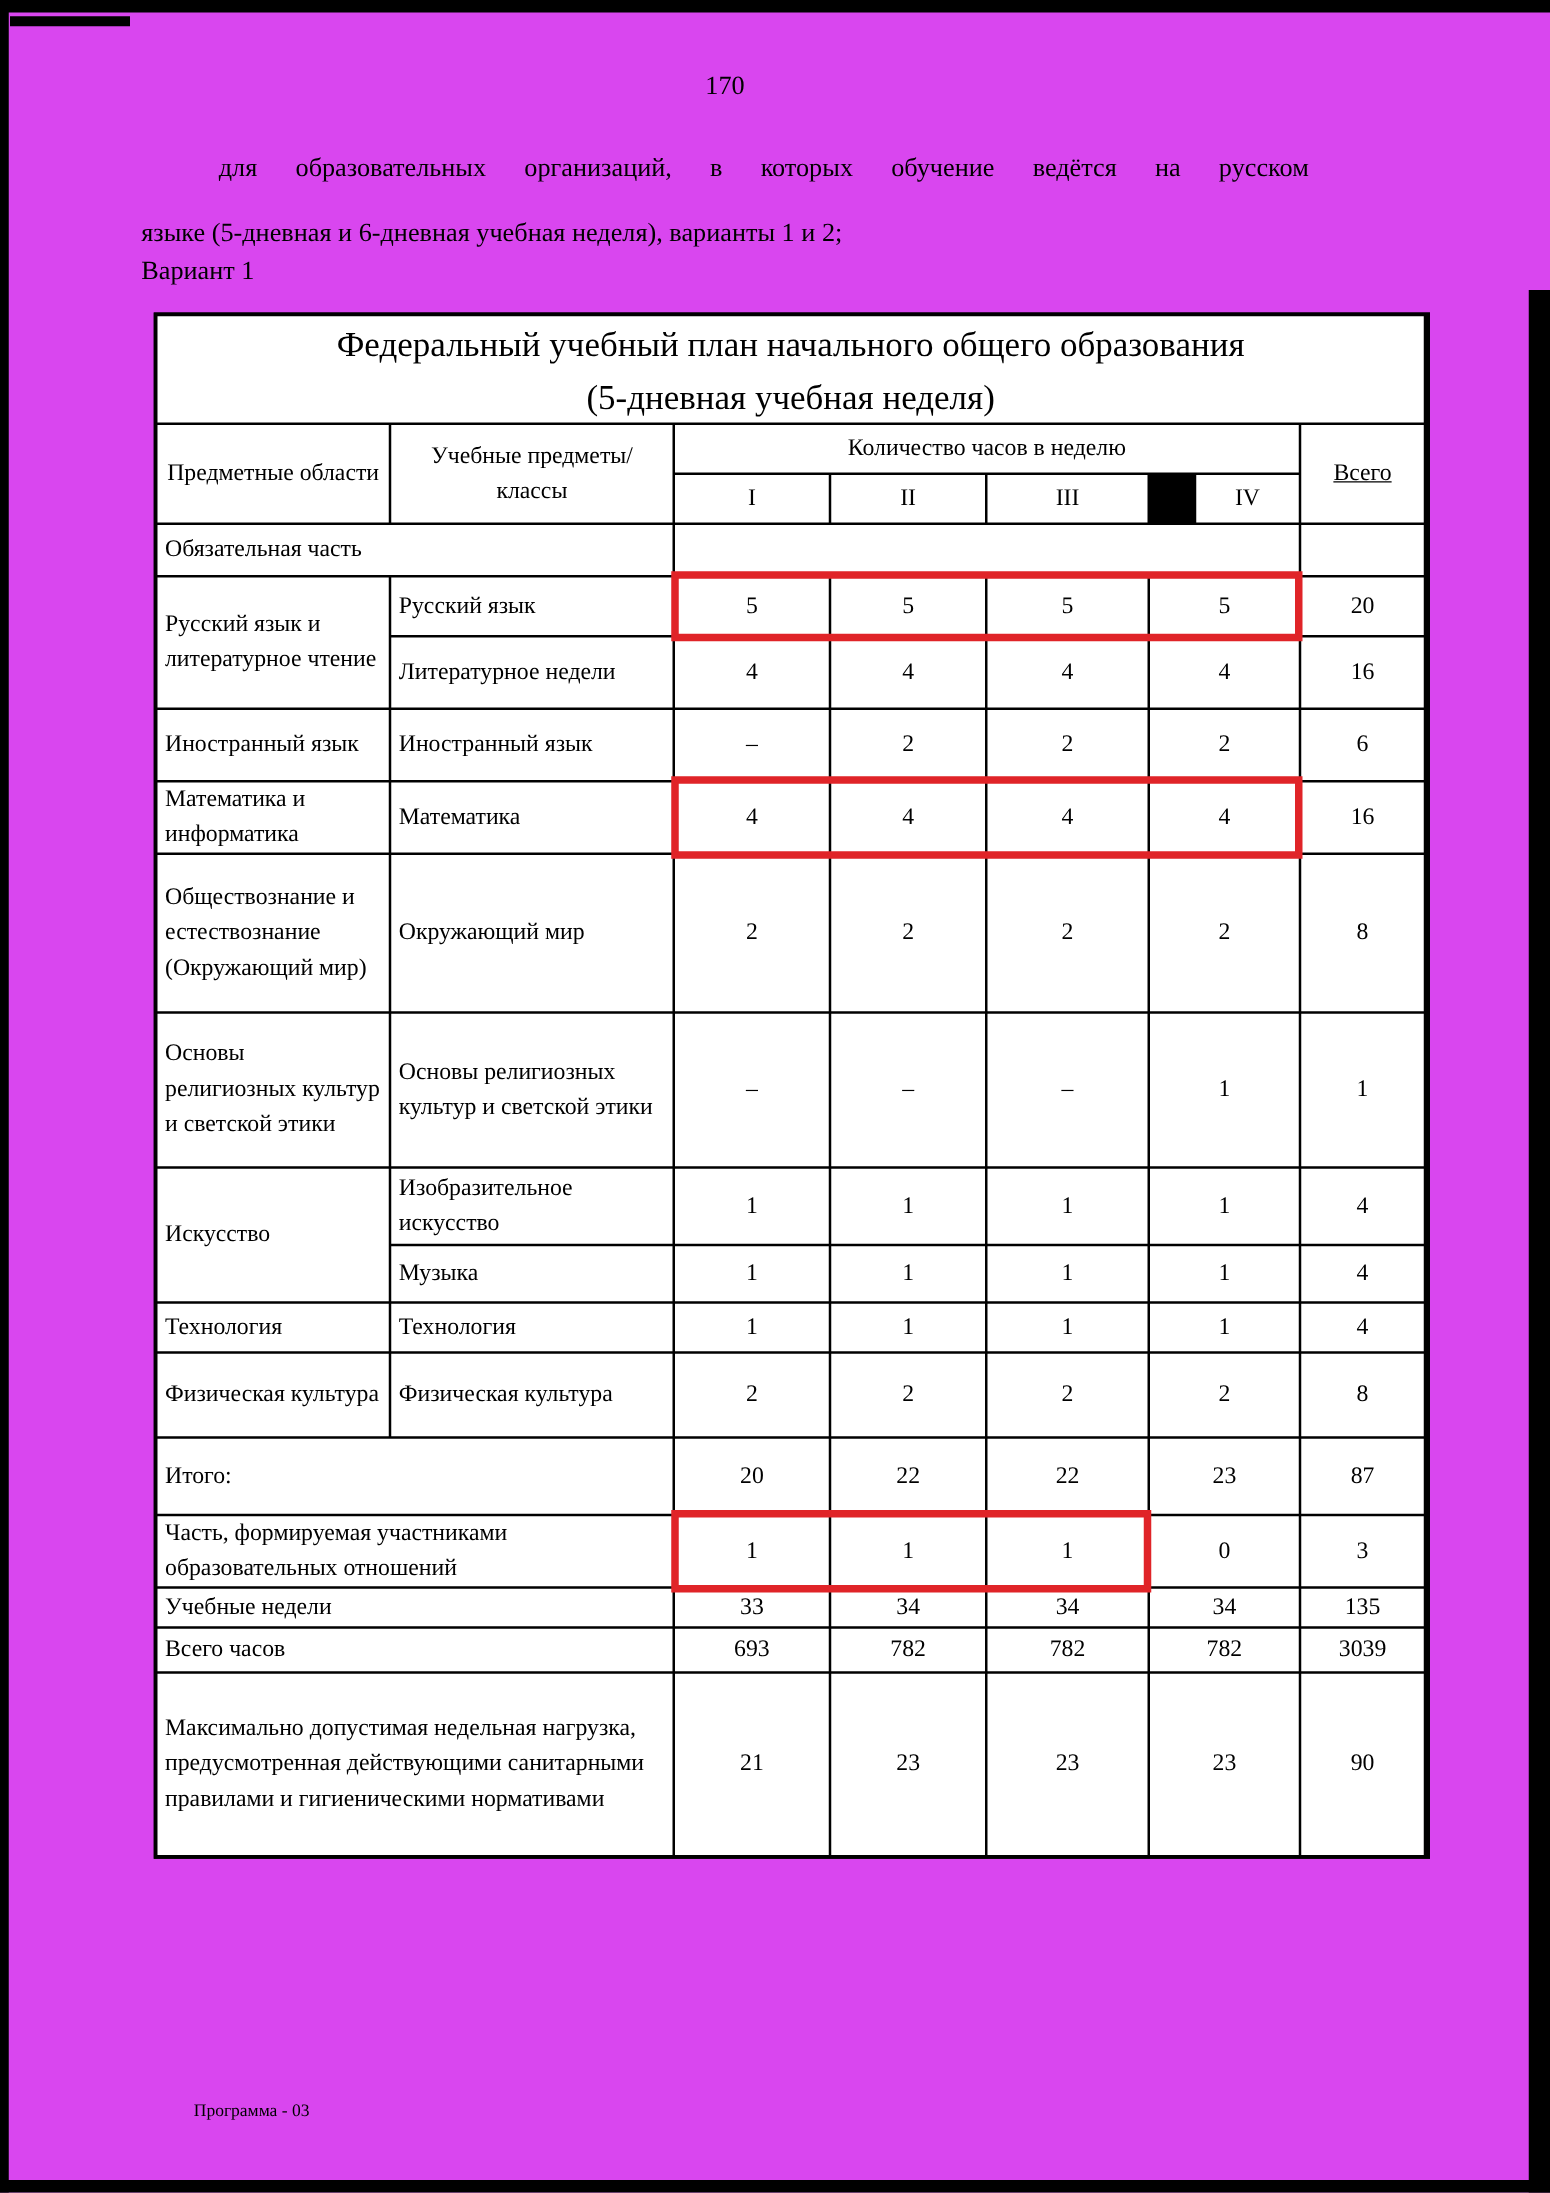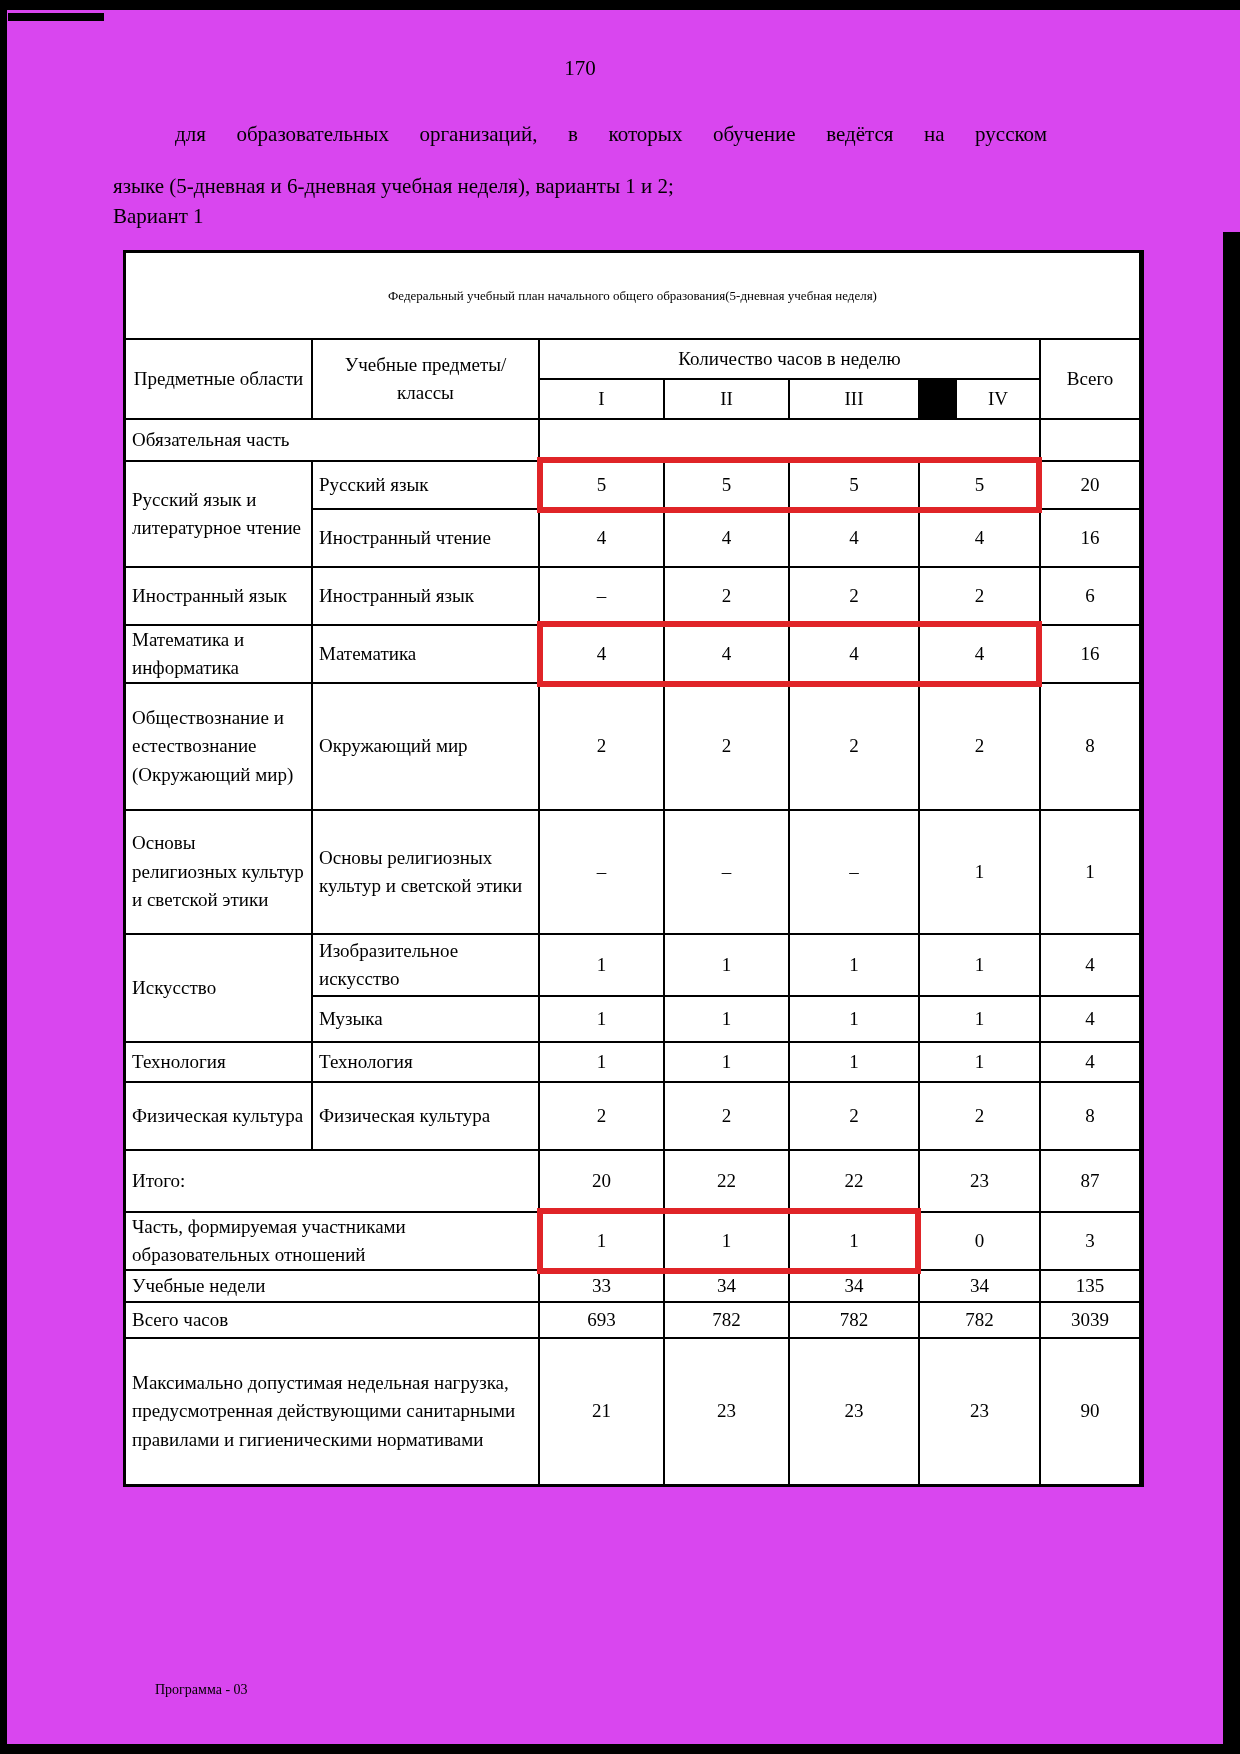--- a/index.html
+++ b/index.html
@@ -23,21 +23,21 @@
   
   .tbl{position:absolute;top:250px;left:123px;width:1015px;
        display:grid;border:3px solid #000;background:#000;gap:2px;
        grid-template-columns:185px 225px 123px 123px 128px 119px 98px;
        grid-template-rows:85px 38px 38px 40px 46px 56px 56px 56px 125px 122px 60px 44px 38px 66px 60px 56px 30px 34px 145px;
        font-size:19px;}
   .c{background:#fff;display:flex;align-items:center;padding:3px 6px;line-height:1.5;}
   .num{justify-content:center;text-align:center;padding:2px;}
   .lbl{justify-content:flex-start;text-align:left;}
   .ctr{justify-content:center;text-align:center;}
-  .ttl{justify-content:center;font-size:13px;text-align:center;}
+  .ttl{flex-direction:column;justify-content:flex-start;font-size:28px;text-align:center;}
   .hl{border:6px solid #e02428;background:transparent;margin:-5px -3px;z-index:3;pointer-events:none;}
 </style>
 </head>
 <body>
 
 <div class="page">
 
   <div class="edge edge-top"></div>
   <div class="edge edge-left"></div>
   <div class="edge edge-bottom"></div>
@@ -60,36 +60,36 @@
       <div>(5-дневная учебная неделя)</div>
     </div>
 
     <div class="c ctr" style="grid-row:2/4;grid-column:1;">Предметные области</div>
     <div class="c ctr" style="grid-row:2/4;grid-column:2;">Учебные предметы/ классы</div>
     <div class="c ctr" style="grid-row:2;grid-column:3/7;">Количество часов в неделю</div>
     <div class="c ctr" style="grid-row:3;grid-column:3;">I</div>
     <div class="c ctr" style="grid-row:3;grid-column:4;">II</div>
     <div class="c ctr" style="grid-row:3;grid-column:5;">III</div>
     <div class="c ctr" style="grid-row:3;grid-column:6;margin-left:37px;">IV</div>
-    <div class="c ctr" style="grid-row:2/4;grid-column:7;">Всего</div>
+    <div class="c ctr" style="grid-row:2/4;grid-column:7;text-decoration:underline;">Всего</div>
 
     <div class="c lbl" style="grid-row:4;grid-column:1/3;">Обязательная часть</div>
     <div class="c" style="grid-row:4;grid-column:3/7;"></div>
     <div class="c" style="grid-row:4;grid-column:7;"></div>
 
     <div class="c lbl" style="grid-row:5/7;grid-column:1;">Русский язык и литературное чтение</div>
     <div class="c lbl" style="grid-row:5;grid-column:2;">Русский язык</div>
     <div class="c num" style="grid-row:5;grid-column:3;">5</div>
     <div class="c num" style="grid-row:5;grid-column:4;">5</div>
     <div class="c num" style="grid-row:5;grid-column:5;">5</div>
     <div class="c num" style="grid-row:5;grid-column:6;">5</div>
     <div class="c num" style="grid-row:5;grid-column:7;">20</div>
     <div class="hl" style="grid-area: 5 / 3 / auto / 7; border-color: rgb(224, 36, 40);"></div>
 
-    <div class="c lbl" style="grid-row:6;grid-column:2;">Иностранный чтение</div>
+    <div class="c lbl" style="grid-row:6;grid-column:2;">Литературное недели</div>
     <div class="c num" style="grid-row:6;grid-column:3;">4</div>
     <div class="c num" style="grid-row:6;grid-column:4;">4</div>
     <div class="c num" style="grid-row:6;grid-column:5;">4</div>
     <div class="c num" style="grid-row:6;grid-column:6;">4</div>
     <div class="c num" style="grid-row:6;grid-column:7;">16</div>
 
     <div class="c lbl" style="grid-row:7;grid-column:1;">Иностранный язык</div>
     <div class="c lbl" style="grid-row:7;grid-column:2;">Иностранный язык</div>
     <div class="c num" style="grid-row:7;grid-column:3;">–</div>
     <div class="c num" style="grid-row:7;grid-column:4;">2</div>

